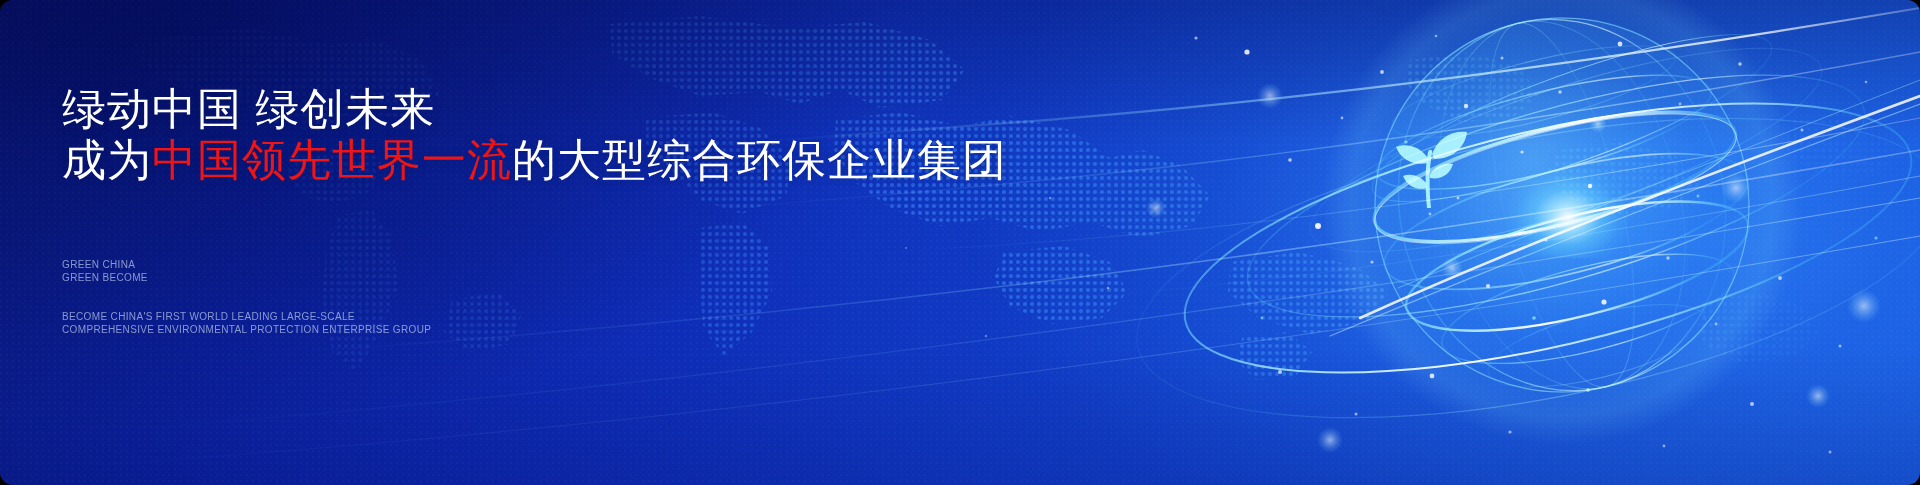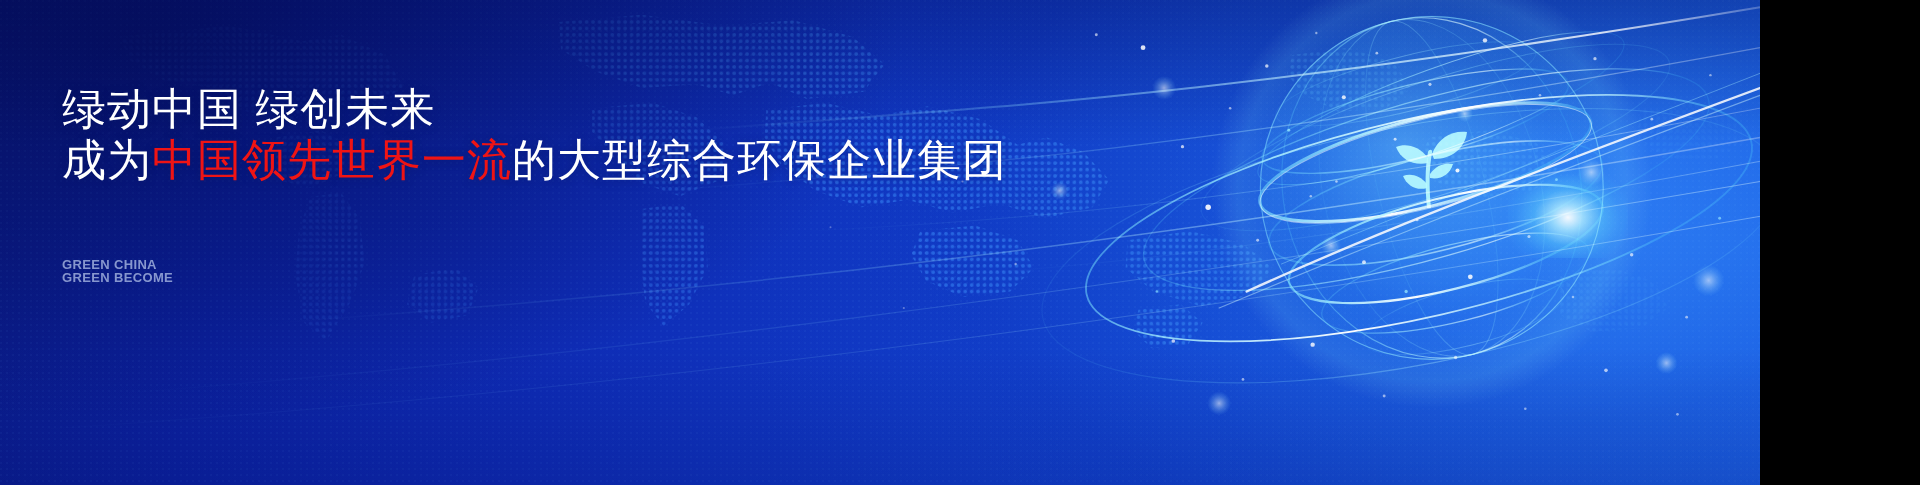--- a/index.html
+++ b/index.html
@@ -2,21 +2,21 @@
 <html><head>
 <meta charset="utf-8">
 <style>
   html, body {
     margin: 0;
     padding: 0;
     background: #000;
   }
   #banner {
     position: relative;
-    width: 1760px;
+    width: 1920px;
     height: 485px;
     overflow: hidden;
     font-family: "Liberation Sans", "DejaVu Sans", sans-serif;
     background:
       radial-gradient(ellipse 900px 560px at 1560px 210px,
         rgba(60,150,255,0.55) 0%,
         rgba(30,100,220,0.30) 38%,
         rgba(10,45,160,0.05) 66%,
         rgba(0,0,0,0) 80%),
       radial-gradient(ellipse 1400px 700px at 1750px 250px,
@@ -24,20 +24,21 @@
         rgba(18,70,200,0.18) 45%,
         rgba(0,0,0,0) 75%),
       linear-gradient(105deg,
         #0a1b86 0%,
         #0b21a0 16%,
         #0e2bb4 34%,
         #1038c4 52%,
         #1347d6 70%,
         #1856e2 86%,
         #1a5fe8 100%);
+    border-radius: 13px;
   }
 
   
   .layer { position: absolute; inset: 0; pointer-events: none; }
 
   
   #worldmap {
     opacity: 0.55;
     mix-blend-mode: screen;
   }
@@ -97,23 +98,23 @@
     white-space: nowrap;
     text-shadow: 0 1px 10px rgba(0,20,90,0.45);
   }
   #headline-1 { top: 83px; left: 0; }
   #headline-2 { top: 134px; left: 0; }
   .hl-red { color: #f01414; }
 
   .tagline {
     position: absolute;
     color: rgba(185,200,235,0.72);
-    font-size: 13px;
+    font-size: 10px;
     line-height: 13px;
-    font-weight: bold;
+    font-weight: normal;
     letter-spacing: 0.35px;
     white-space: nowrap;
   }
   #tagline-cn-en  { top: 258px; left: 0; }
   #tagline-long   { top: 310px; left: 0; }
   .tagline div { display: block; }
 </style>
 </head>
 <body>
 
@@ -352,16 +353,20 @@
 
     <div class="headline" id="headline-2">
       <span>成为</span><span class="hl-red">中国领先世界一流</span><span>的大型综合环保企业集团</span>
     </div>
 
     <div class="tagline" id="tagline-cn-en">
       <div>GREEN CHINA</div>
       <div>GREEN BECOME</div>
     </div>
 
+    <div class="tagline" id="tagline-long">
+      <div>BECOME CHINA'S FIRST WORLD LEADING LARGE-SCALE</div>
+      <div>COMPREHENSIVE ENVIRONMENTAL PROTECTION ENTERPRISE GROUP</div>
+    </div>
 
   </div>
 
 </div>
 
 </body></html>

